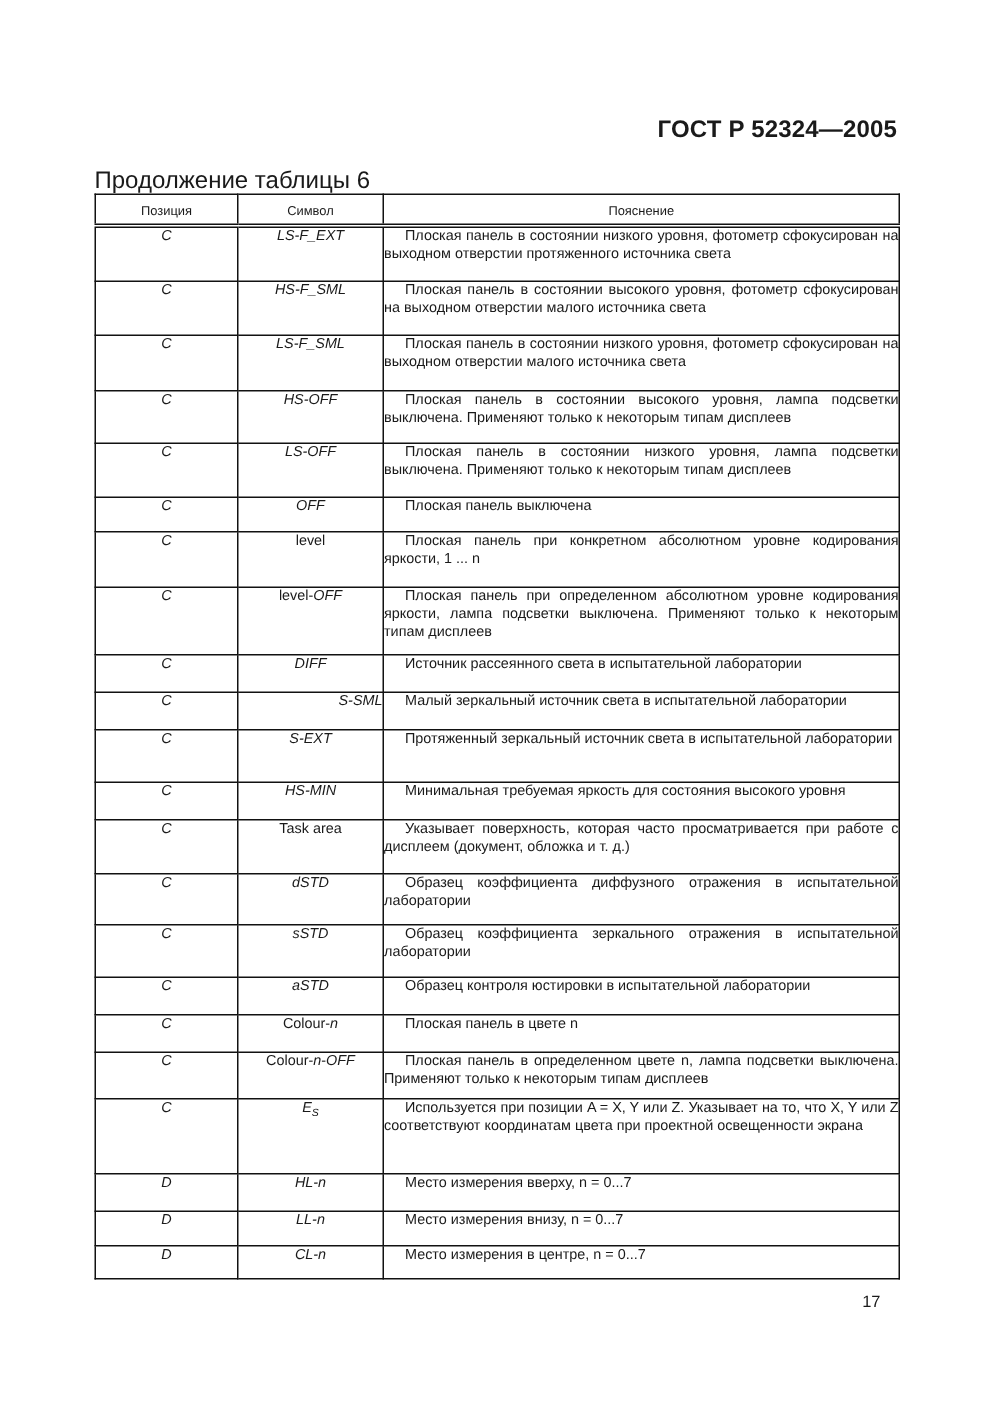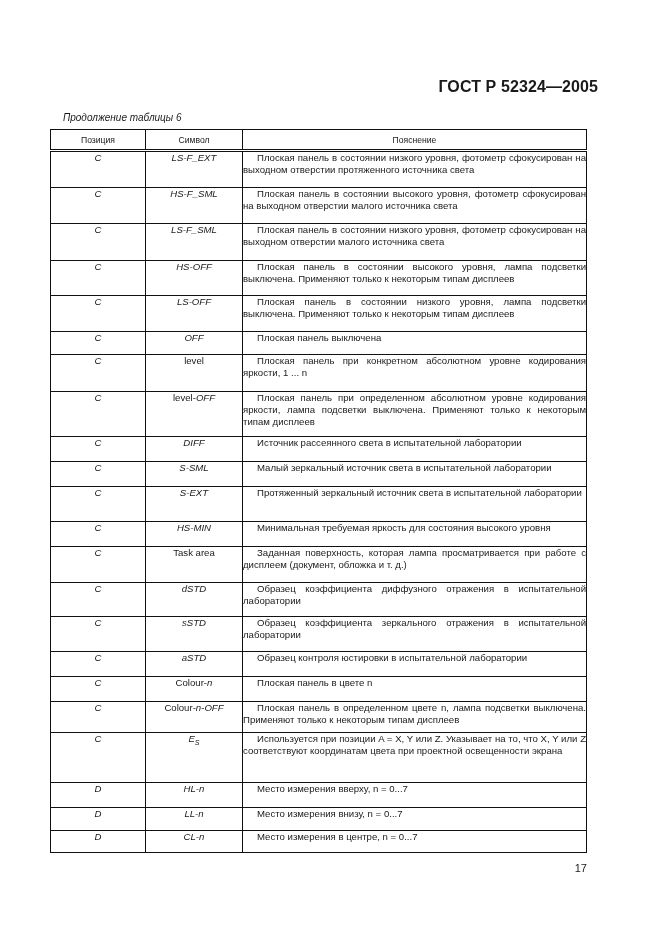--- a/index.html
+++ b/index.html
@@ -6,24 +6,24 @@
   body {
     width: 661px; height: 936px; background: #ffffff; position: relative;
     font-family: "Liberation Sans", sans-serif; color: #1a1a1a; overflow: hidden;
   }
   .doc-code {
     position: absolute; right: 63px; top: 78px;
     font-size: 16px; font-weight: bold; letter-spacing: 0.1px;
   }
   .caption {
     position: absolute; left: 63px; top: 112px;
-    font-size: 10px; font-style: italic;
+    font-size: 16px; 
   }
   table.gost {
-    position: absolute; left: 50px; top: 129px; width: 536px;
+    position: absolute; left: 63px; top: 129px; width: 536px;
     border-collapse: collapse; table-layout: fixed; font-size: 9.6px;
   }
   table.gost col.c1 { width: 95px; }
   table.gost col.c2 { width: 97px; }
   table.gost col.c3 { width: 344px; }
   table.gost th, table.gost td {
     border: 1px solid #111; padding: 0; vertical-align: top;
   }
   table.gost th {
     height: 19px; font-weight: normal; font-size: 8.6px; text-align: center;
@@ -99,37 +99,37 @@
         <td class="sym"><span>level</span><span>-<i>OFF</i></span></td>
         <td class="desc"><span class="ind"></span><span>Плоская панель при определенном абсолютном уровне кодирования яркости, лампа подсветки выключена. Применяют только к некоторым типам дисплеев</span></td>
       </tr>
       <tr style="height: 25px;">
         <td class="pos">C</td>
         <td class="sym" style="font-style: italic;">DIFF</td>
         <td class="desc"><span class="ind"></span><span>Источник рассеянного света в испытательной лаборатории</span></td>
       </tr>
       <tr style="height: 25px;">
         <td class="pos">C</td>
-        <td class="sym" style="font-style: italic;">S-SML</td>
+        <td class="sym" style="font-style: italic; text-align: right;">S-SML</td>
         <td class="desc"><span class="ind"></span><span>Малый зеркальный источник света в испытательной лаборатории</span></td>
       </tr>
       <tr style="height: 35px;">
         <td class="pos">C</td>
         <td class="sym" style="font-style: italic;">S-EXT</td>
         <td class="desc"><span class="ind"></span><span>Протяженный зеркальный источник света в испытательной лаборатории</span></td>
       </tr>
       <tr style="height: 25px;">
         <td class="pos">C</td>
         <td class="sym" style="font-style: italic;">HS-MIN</td>
         <td class="desc"><span class="ind"></span><span>Минимальная требуемая яркость для состояния высокого уровня</span></td>
       </tr>
       <tr style="height: 36px;">
         <td class="pos">C</td>
         <td class="sym">Task area</td>
-        <td class="desc"><span class="ind"></span><span>Заданная поверхность, которая лампа просматривается при работе с дисплеем (документ, обложка и т. д.)</span></td>
+        <td class="desc"><span class="ind"></span><span>Указывает поверхность, которая часто просматривается при работе с дисплеем (документ, обложка и т. д.)</span></td>
       </tr>
       <tr style="height: 34px;">
         <td class="pos">C</td>
         <td class="sym" style="font-style: italic;">dSTD</td>
         <td class="desc"><span class="ind"></span><span>Образец коэффициента диффузного отражения в испытательной лаборатории</span></td>
       </tr>
       <tr style="height: 35px;">
         <td class="pos">C</td>
         <td class="sym" style="font-style: italic;">sSTD</td>
         <td class="desc"><span class="ind"></span><span>Образец коэффициента зеркального отражения в испытательной лаборатории</span></td>

